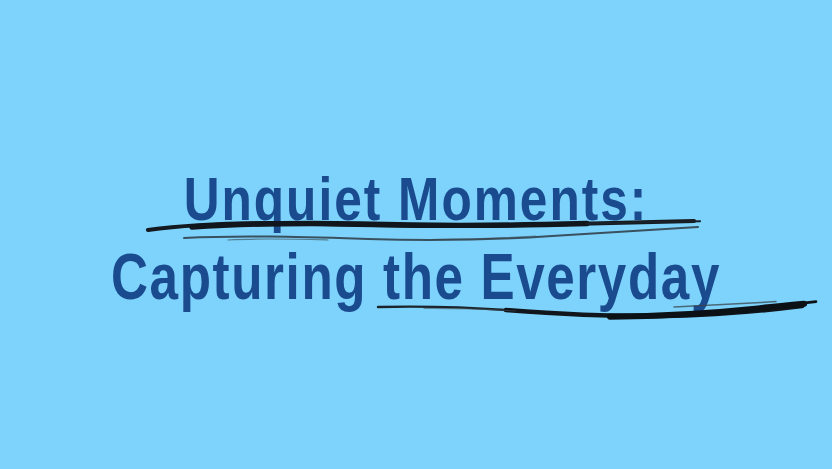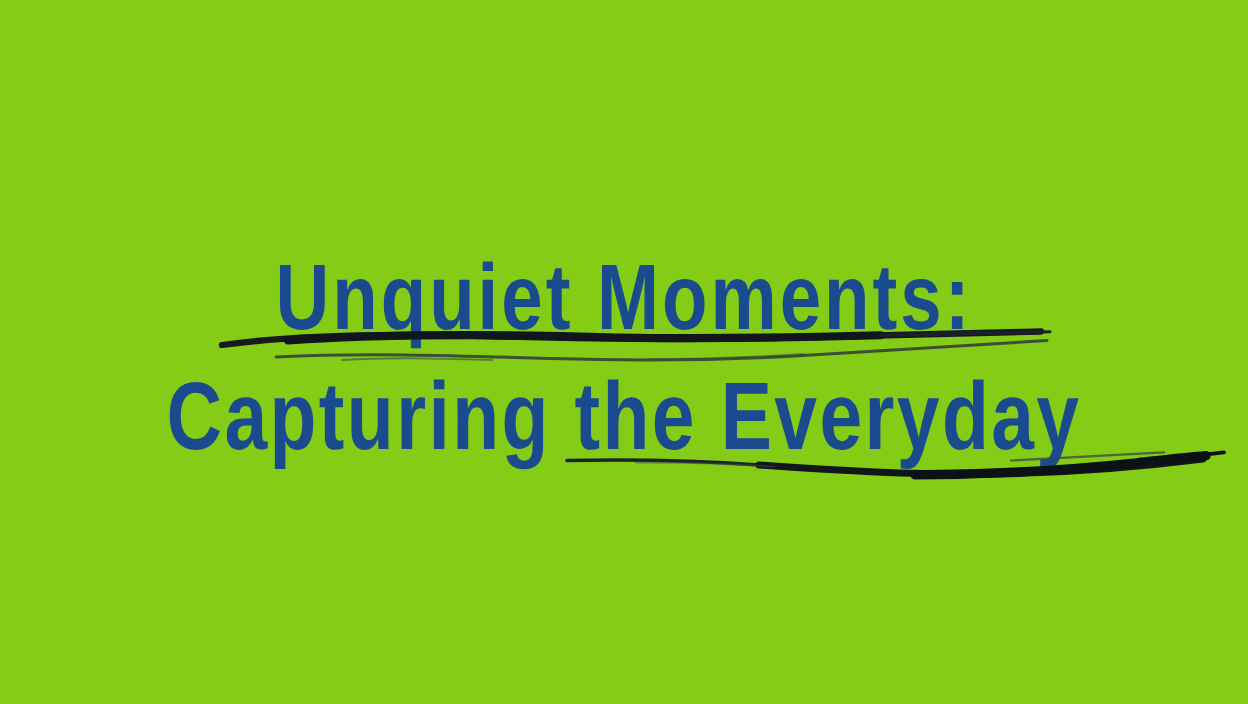--- a/index.html
+++ b/index.html
@@ -84,21 +84,21 @@
   }
 
   
   .ink {
     filter: blur(0.35px);
   }
 </style>
 </head>
 <body>
 
-<div id="slide" style="background: #84cc16;">
+<div id="slide" style="background: #7dd3fc;">
 
   <div id="title-block">
 
     <div class="title-line" id="title-line-1" style="color: rgb(27, 75, 143);">Unquiet Moments:</div>
 
     <div class="title-line" id="title-line-2" style="color: rgb(27, 75, 143);">Capturing the Everyday</div>
 
     <svg class="underline-stroke ink" id="underline-1" viewBox="0 0 580 34" aria-hidden="true">
 
       <path d="M16,16 C60,10 120,8 190,10 C262,12 330,13 398,11 C460,9 520,8 562,7" fill="none" stroke="#141a20" stroke-width="4.2" stroke-linecap="round"></path>

